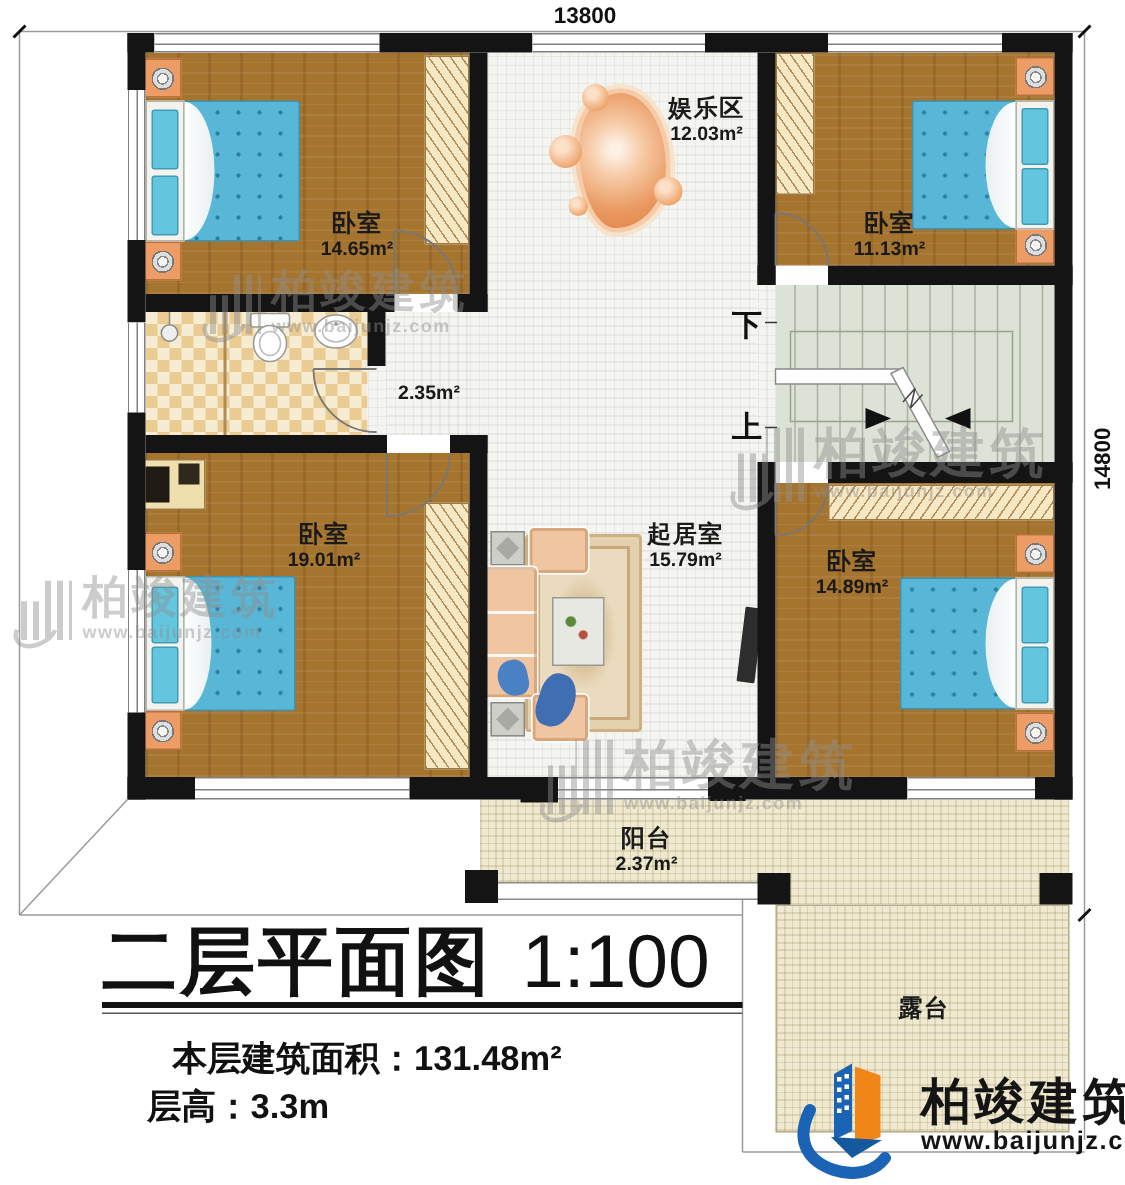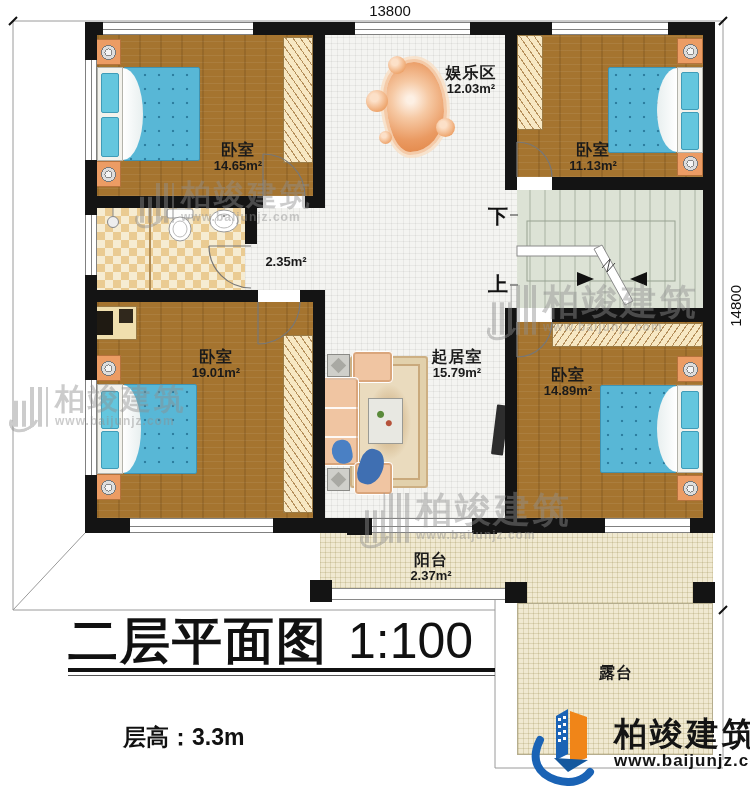--- a/index.html
+++ b/index.html
@@ -61,21 +61,21 @@
   .column{background:#141414;}
   
   .blob{background:radial-gradient(circle at 42% 42%,#fdf0e4 0 6%,#f6c9a4 30%,#ea9a62 65%,#e08140 100%);
     border-radius:48% 52% 58% 42%/38% 55% 45% 62%;
     box-shadow:0 0 0 3px rgba(244,200,164,.9),0 0 0 6px rgba(249,222,196,.8);}
   .blobdot{background:radial-gradient(circle at 38% 35%,#fce0c8 0 20%,#eda268 75%,#e08a4a 100%);border-radius:50%;}
   
   .label{text-align:center;color:#1a1a1a;line-height:1.12;}
   .lname{font-size:16px;font-weight:bold;letter-spacing:1px;}
   .larea{font-size:13px;font-weight:bold;}
-  .dimtext{font-size:15px;font-weight:normal;color:#111;}
+  .dimtext{font-size:15px;font-weight:bold;color:#111;}
   .updown{font-size:20px;font-weight:bold;color:#111;}
   .vdim{writing-mode:vertical-rl;transform:rotate(180deg);}
   
   .watermark{display:flex;align-items:center;gap:7px;opacity:.45;color:#8f8f8f;pointer-events:none;}
   .wm-icon{position:relative;width:34px;height:40px;flex:0 0 auto;}
   .wm-icon::before{content:"";position:absolute;inset:0;
     background:repeating-linear-gradient(90deg,currentColor 0 4px,transparent 4px 8px);
     clip-path:polygon(0 100%,0 35%,42% 35%,42% 0,100% 0,100% 100%);}
   .wm-icon::after{content:"";position:absolute;left:-6px;bottom:-4px;width:26px;height:16px;
     border:3px solid currentColor;border-color:transparent transparent currentColor currentColor;
@@ -348,21 +348,24 @@
     </div>
   </div>
 
   <div class="abs" style="left:68px;top:608px;width:430px;">
     <div style="white-space:nowrap;">
       <span class="title-main">二层平面图</span><span class="title-scale">1:100</span>
     </div>
   </div>
   <div class="abs title-rule" style="left:68px;top:668px;width:427px;height:4px;"></div>
   <div class="abs title-rule2" style="left:68px;top:675px;width:427px;height:1px;"></div>
-  <div class="abs title-sub" style="left:123px;top:722px;white-space:nowrap;text-align:right;">
+  <div class="abs title-sub" style="left:115px;top:690px;white-space:nowrap;">
+    <span>本层建筑面积：</span><span>131.48m²</span>
+  </div>
+  <div class="abs title-sub" style="left:98px;top:722px;white-space:nowrap;text-align:right;">
     <span>层高：</span><span>3.3m</span>
   </div>
 
   <div class="abs" style="left:526px;top:702px;display:flex;align-items:center;gap:8px;">
     <svg width="80" height="84" viewBox="0 0 80 84">
       <path d="M14,38 C4,58 12,72 30,78 C46,83 58,78 64,70" fill="none" stroke="#1a63b5" stroke-width="8" stroke-linecap="round"></path>
       <polygon points="30,14 42,7 42,52 30,58" fill="#1a63b5"></polygon>
       <g fill="#ffffff">
         <rect x="32" y="16" width="3" height="3"></rect>
           <rect x="37" y="14" width="3" height="3"></rect>

